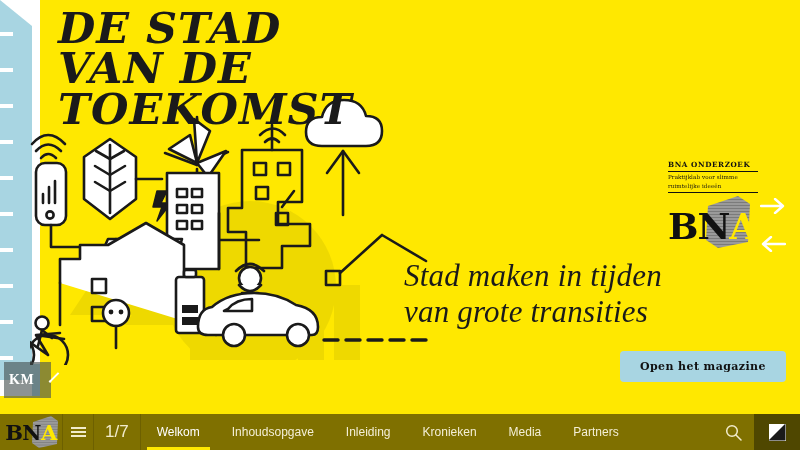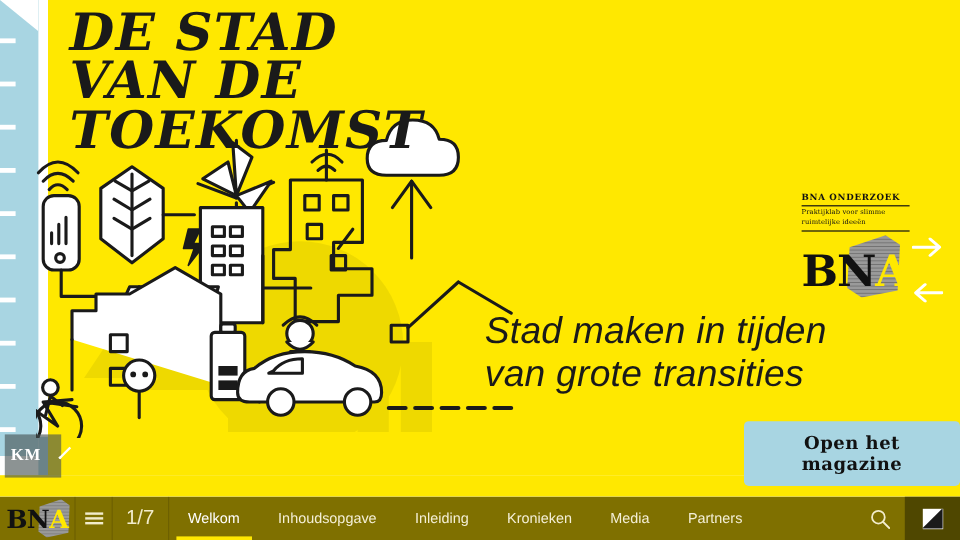--- a/index.html
+++ b/index.html
@@ -61,30 +61,30 @@
   .bna-logo .txt .a{color:#ffe800;}
   .bna-mark{position:absolute;left:36px;top:-8px;width:48px;height:52px;z-index:2;}
 
   
   .arrows{position:absolute;left:760px;top:198px;width:30px;z-index:9;}
   .arrows svg{display:block;}
   .arr-next{margin-bottom:22px;}
 
   
   .subtitle{position:absolute;left:404px;top:258px;z-index:7;
-    font-family:Liberation Sans, sans-serif;
+    font-family:Liberation Serif, serif;
     font-weight:400;font-style:italic;font-size:31px;line-height:1.16;
     color:#1a1a1a;white-space:pre-line;letter-spacing:.2px;}
 
   
   .cta{position:absolute;left:620px;top:351px;z-index:9;
     background:#a8d5e2;border:none;border-radius:4px;
     padding:9px 20px;cursor:pointer;
     font-family:"DejaVu Serif","Liberation Serif",serif;
-    font-weight:700;font-size:15px;letter-spacing:.4px;color:#111;}
+    font-weight:700;font-size:11px;letter-spacing:.4px;color:#111;}
 
   
   .nav{position:absolute;left:0;bottom:0;width:800px;height:36px;background:#7f7000;
        display:flex;align-items:stretch;z-index:20;}
   .nav-logo{position:relative;width:62px;display:flex;align-items:center;justify-content:center;
             border-right:1px solid rgba(0,0,0,.14);}
   .nav-logo .txt{font-family:"DejaVu Serif","Liberation Serif",serif;font-weight:700;
             font-size:21px;letter-spacing:-.5px;color:#111;position:relative;z-index:3;}
   .nav-logo .txt .a{color:#ffe800;}
   .nav-logo .mark{position:absolute;left:31px;top:2px;width:28px;height:32px;z-index:2;}

